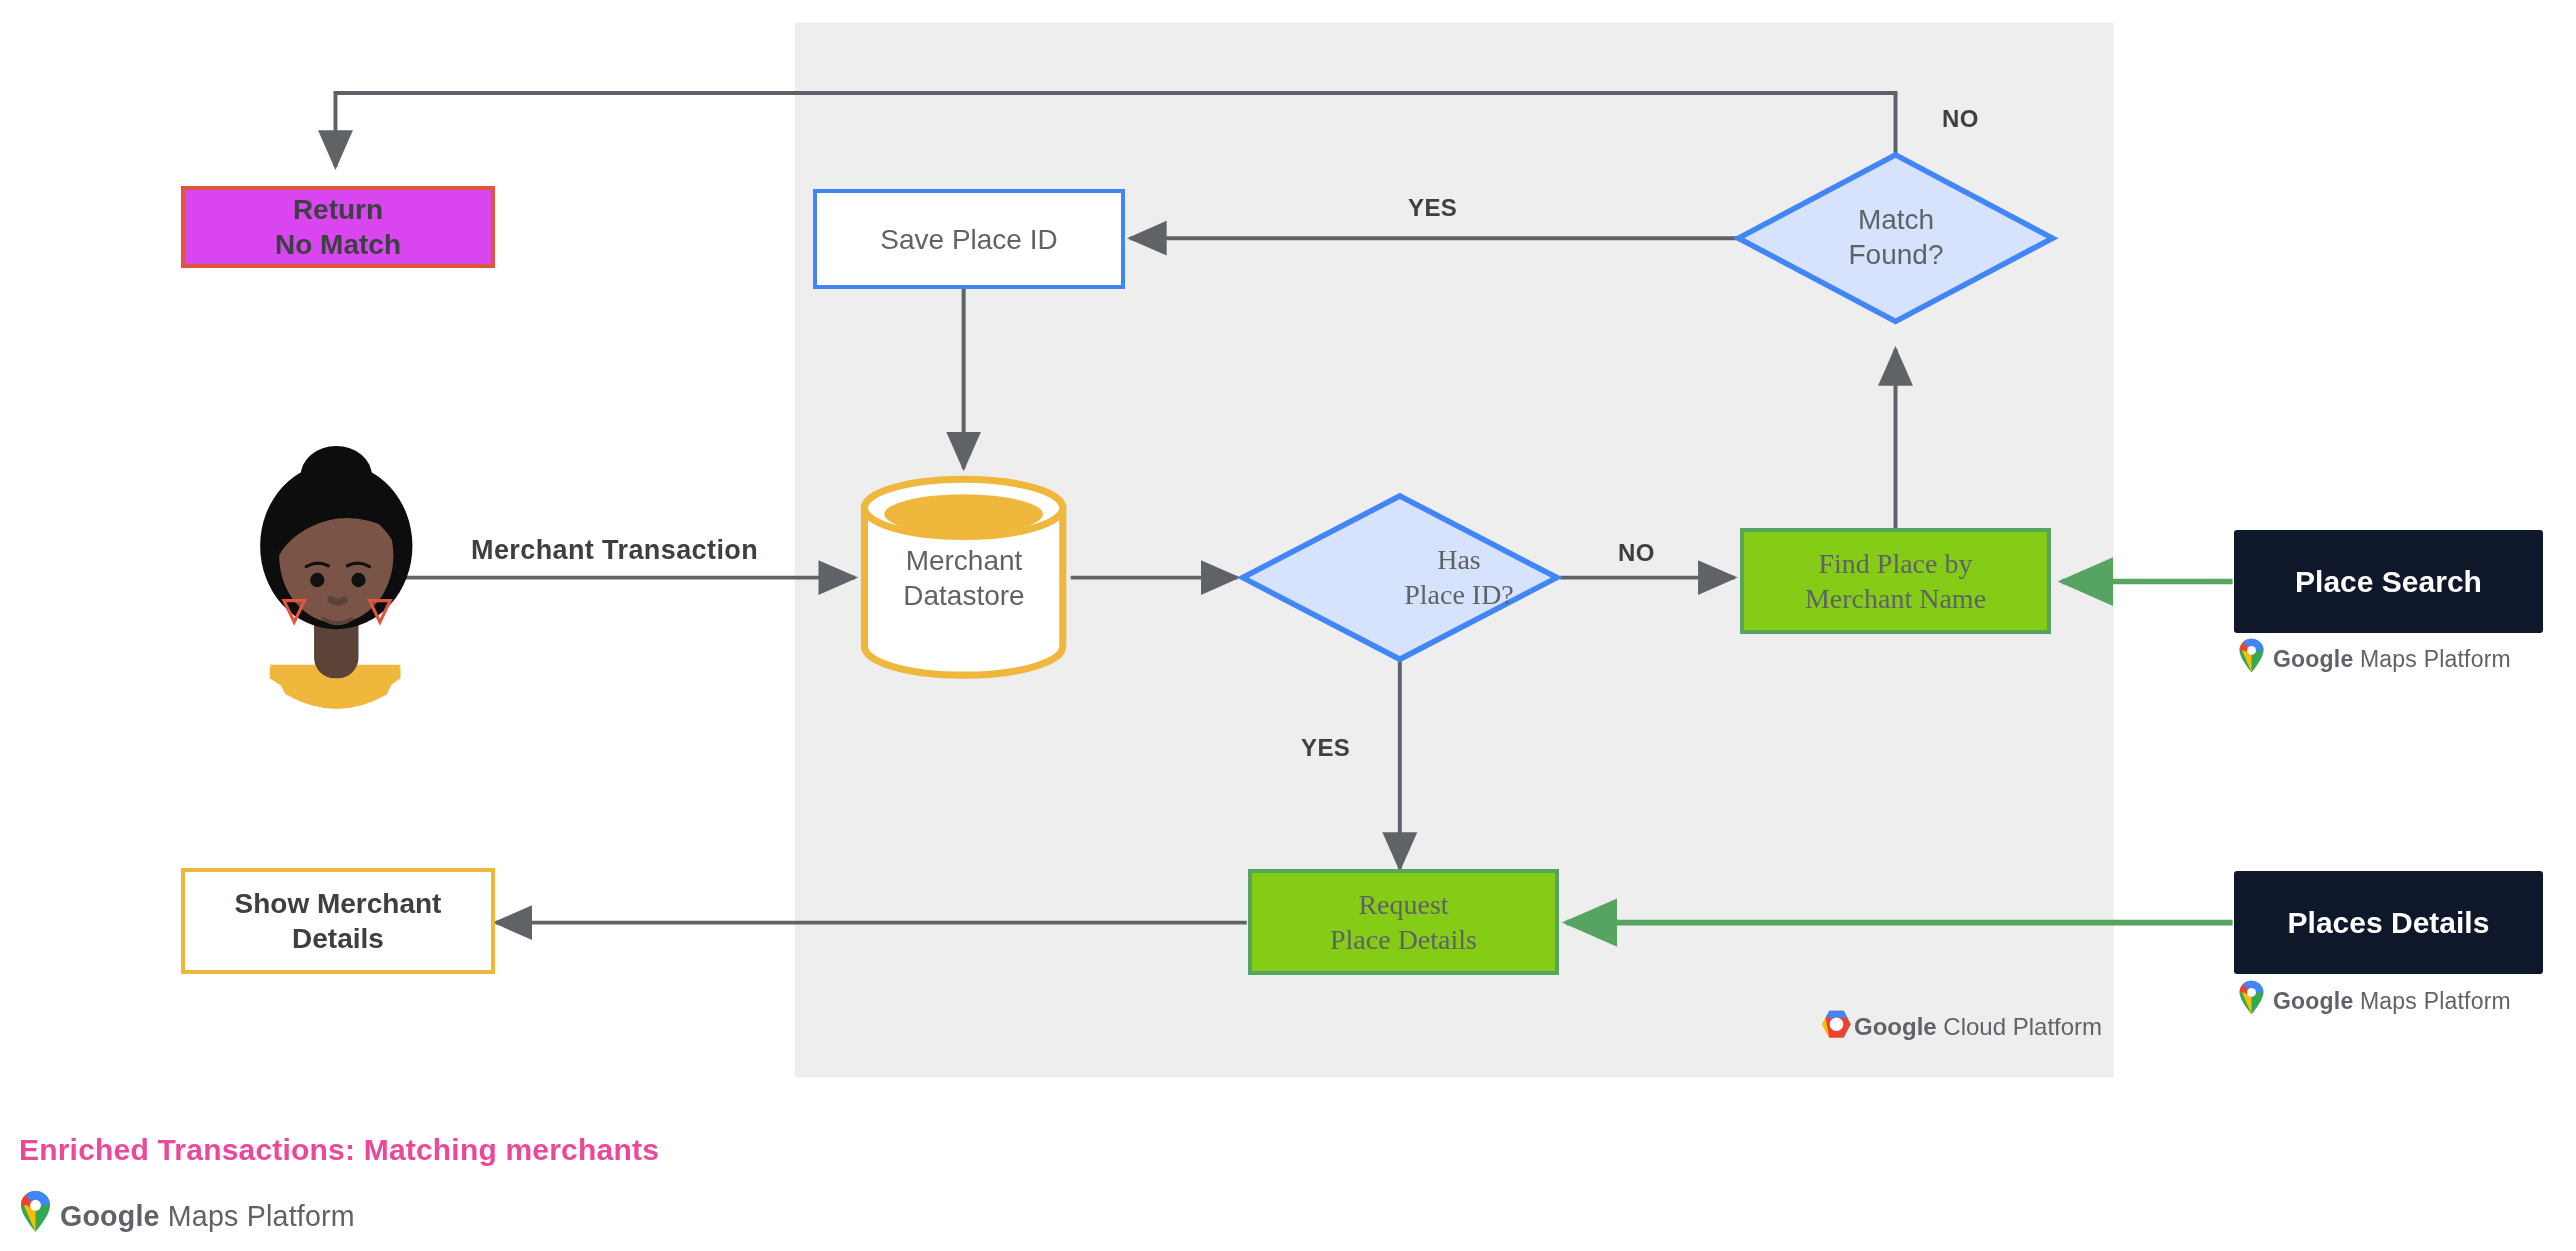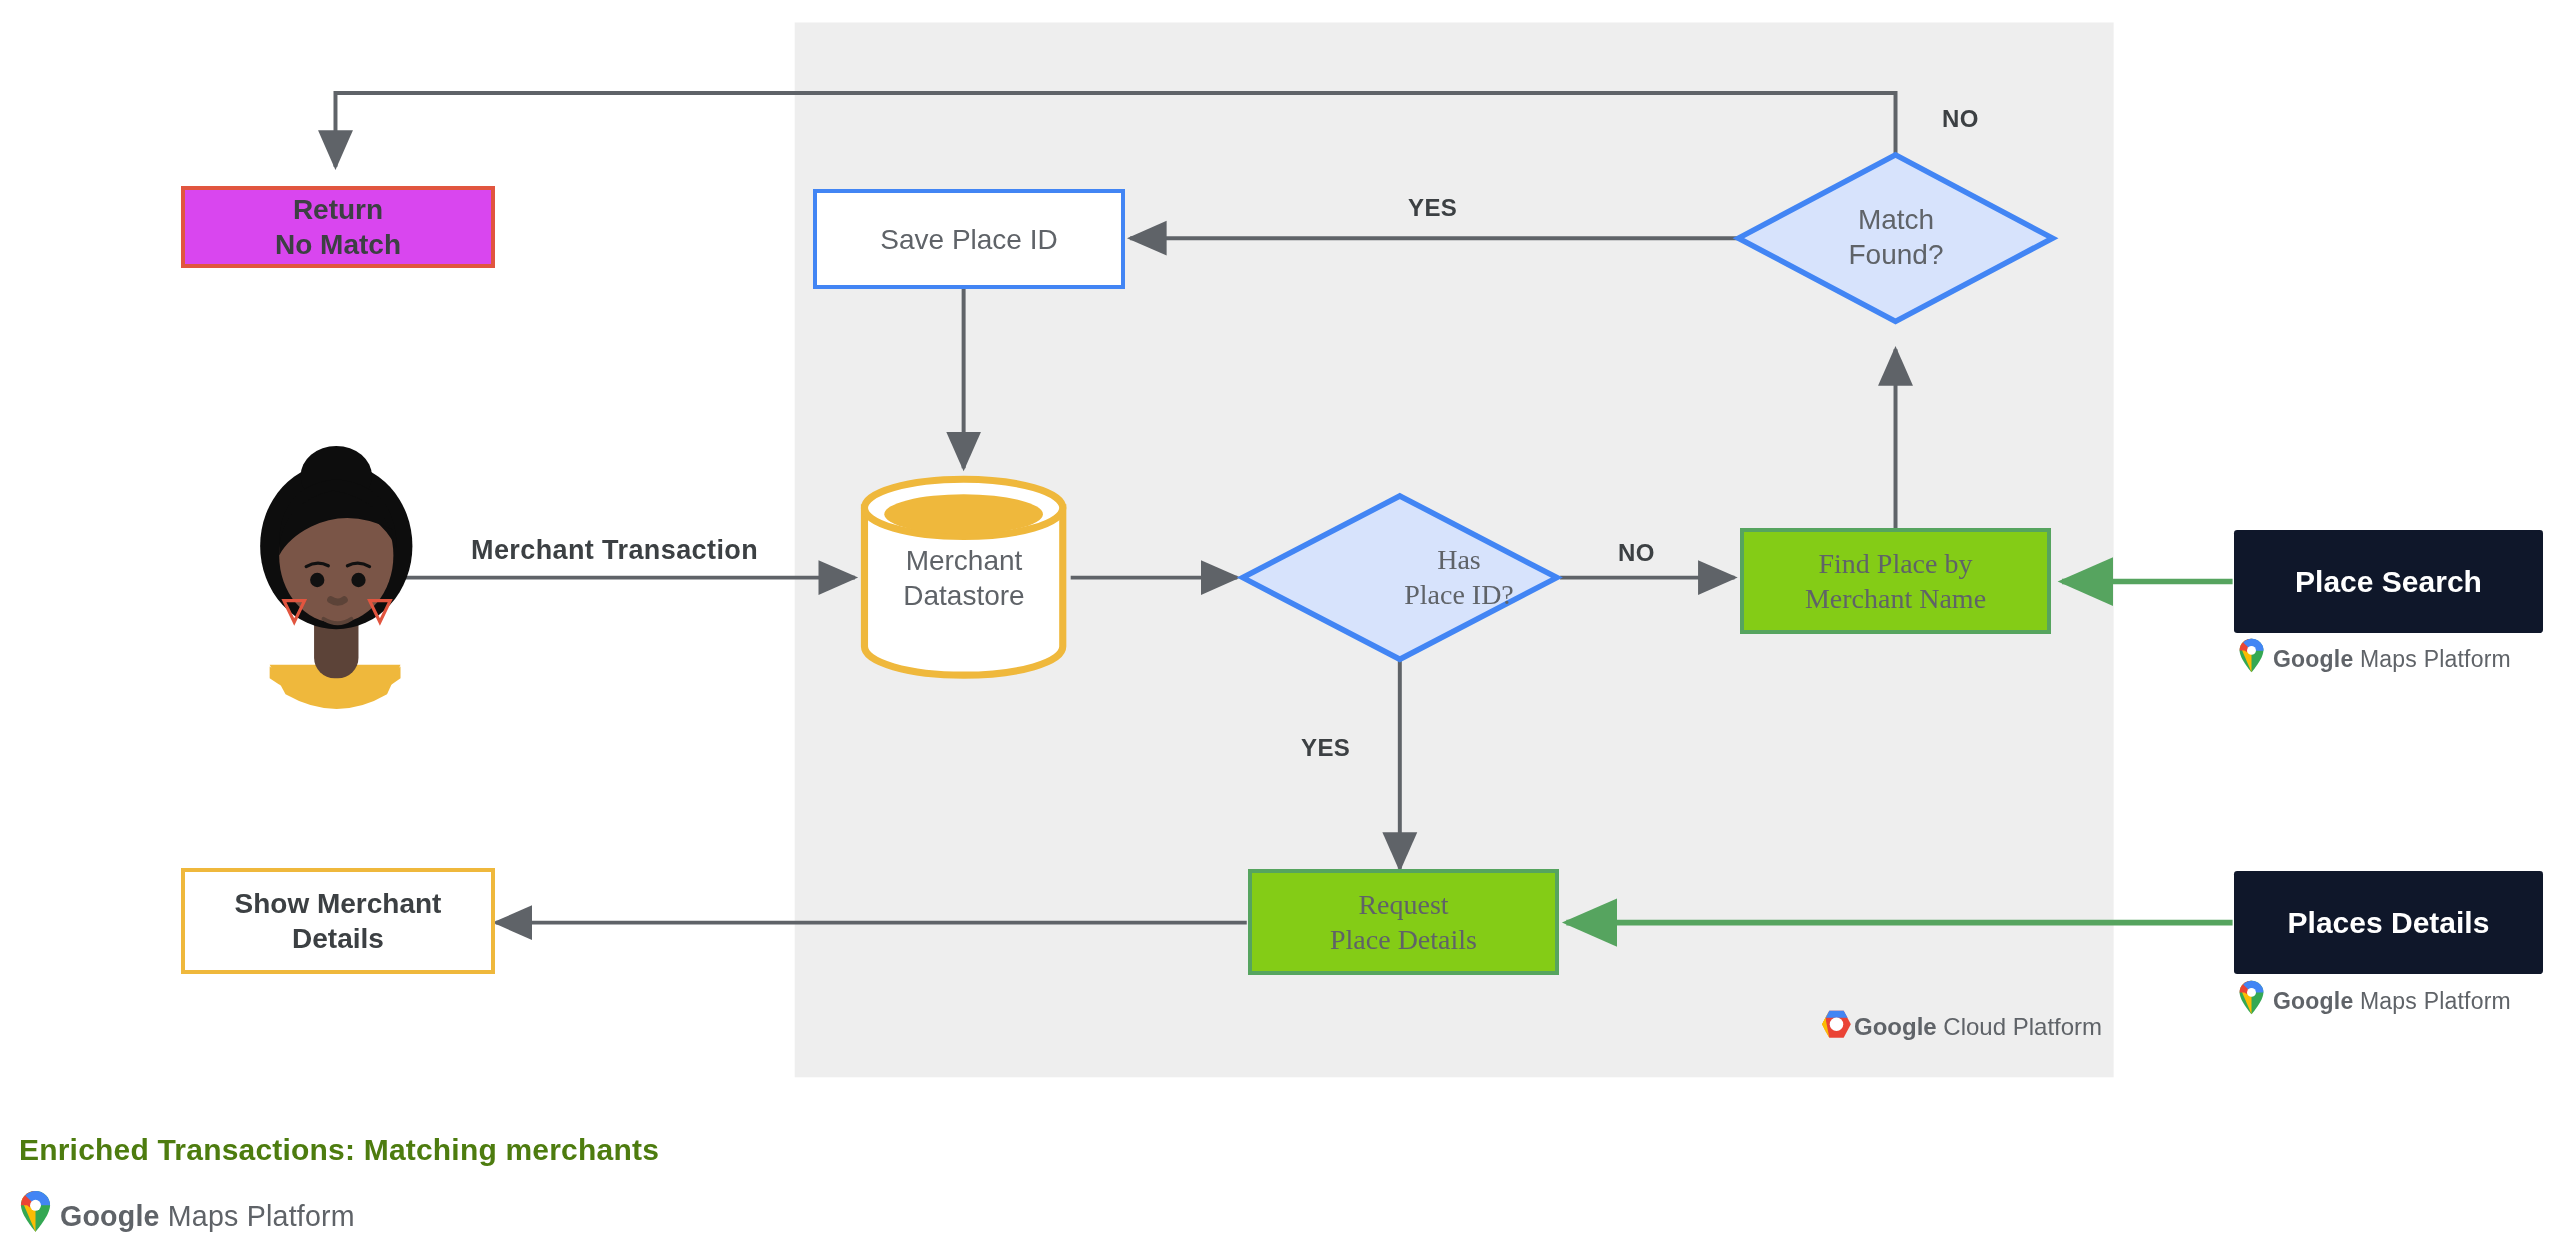--- a/index.html
+++ b/index.html
@@ -43,21 +43,21 @@
   .edge-label.big{font-size:27px;}
 
   
   .gmp-logo{position:absolute;display:flex;align-items:flex-end;gap:8px;}
   .gmp-logo .txt{font-size:23px;color:#5f6368;white-space:nowrap;letter-spacing:0.2px;}
   .gmp-logo .txt b{font-weight:bold;color:#5f6368;}
   .gcp-logo{position:absolute;display:flex;align-items:flex-end;gap:0;}
   .gcp-logo .txt{font-size:24px;color:#5f6368;white-space:nowrap;}
   .gcp-logo .txt b{font-weight:bold;}
 
-  #caption{position:absolute;left:19px;top:1133px;font-size:30px;font-weight:bold;color:#4d7c0f;letter-spacing:0.2px;}
+  #caption{position:absolute;left:19px;top:1133px;font-size:30px;font-weight:bold;color:#ec4899;letter-spacing:0.2px;}
   #caption-logo{left:19px;top:1190px;}
   #caption-logo .txt{font-size:28.6px;}
 </style>
 </head>
 <body>
 
 <div id="stage">
 
   <svg id="svg" viewBox="0 0 3248 1578">
     <defs>

